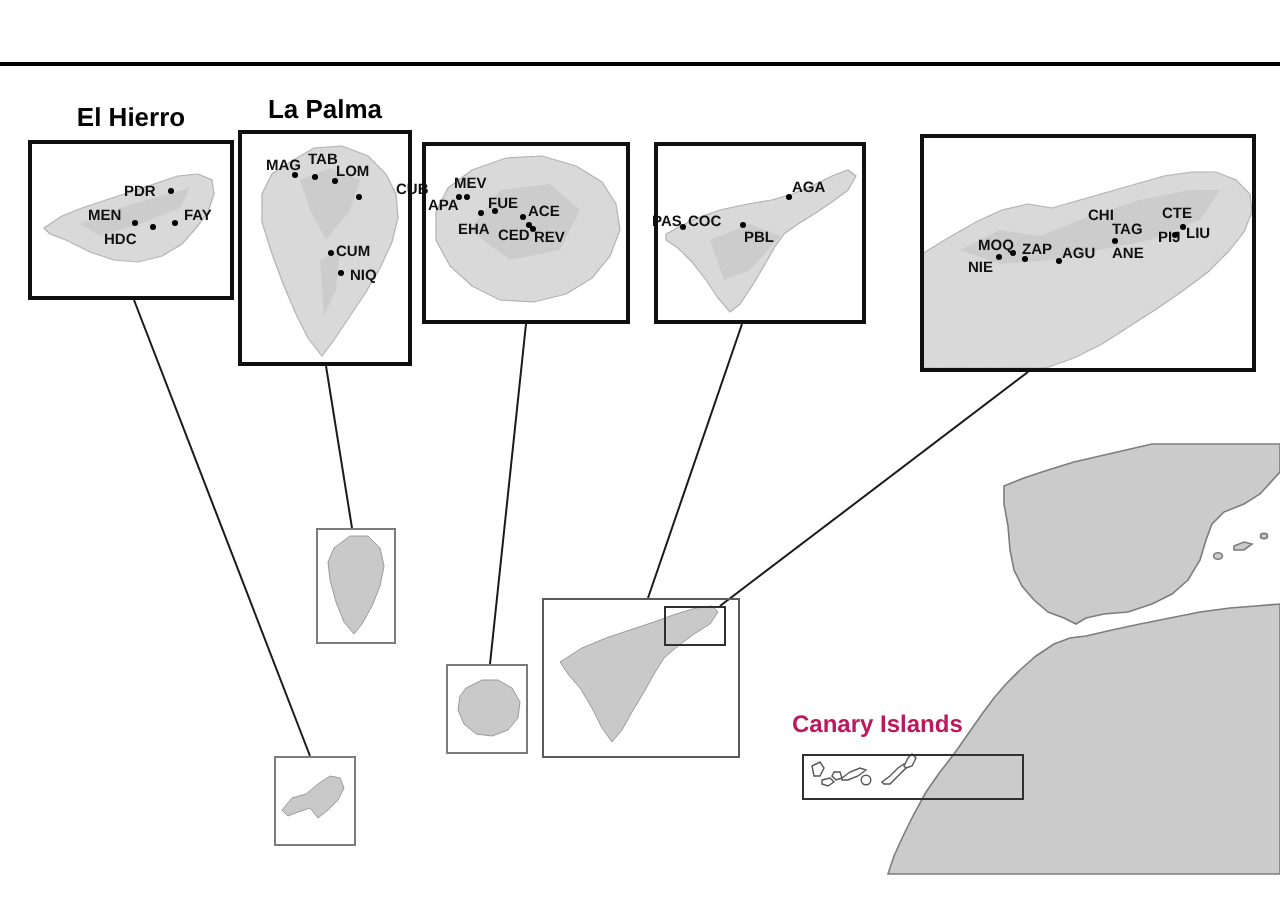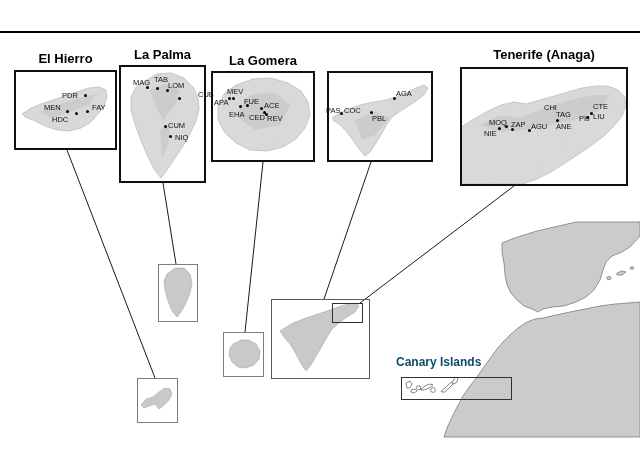--- a/index.html
+++ b/index.html
@@ -6,24 +6,24 @@
   #fig{position:relative;width:640px;height:462px;background:#ffffff;overflow:hidden;
        font-family:"Liberation Sans",sans-serif;}
   #art{position:absolute;left:0;top:0;}
   .topline{position:absolute;left:0;top:31px;width:640px;height:2px;background:#000;}
   .frame{position:absolute;border:2px solid #101010;box-sizing:border-box;background:transparent;}
   .sframe{position:absolute;border:1px solid #7c7c7c;box-sizing:border-box;background:transparent;}
   .tframe{position:absolute;border:1px solid #5a5a5a;box-sizing:border-box;}
   .iframe2{position:absolute;border:1px solid #303030;box-sizing:border-box;}
   .title{position:absolute;font-weight:bold;font-size:13px;color:#000;text-align:center;
          white-space:nowrap;}
-  .site{position:absolute;font-weight:normal;font-size:7.5px;line-height:1;color:#101010;
+  .site{position:absolute;font-weight:bold;font-size:7.5px;line-height:1;color:#101010;
         white-space:nowrap;text-align:right;}
   .dot{position:absolute;width:3.4px;height:3.4px;border-radius:50%;background:#000;}
-  .maplabel{position:absolute;font-weight:bold;font-size:12px;color:#0c4a6e;white-space:nowrap;}
+  .maplabel{position:absolute;font-weight:bold;font-size:12px;color:#be185d;white-space:nowrap;}
 </style>
 </head>
 <body>
 
 <div id="fig">
 
   <svg id="art" width="640" height="462" viewBox="0 0 640 462">
     <defs>
       <filter id="relief" x="-5%" y="-5%" width="110%" height="110%">
         <feTurbulence type="fractalNoise" baseFrequency="0.55" numOctaves="2" seed="7" result="n"></feTurbulence>
@@ -84,22 +84,20 @@
       <circle cx="433" cy="390" r="2.4"></circle>
       <path d="M441,391 l4,-3 l4,-4 l3,-2 l1,2 l-4,4 l-4,4 l-3,0 z"></path>
       <path d="M452,383 l2,-4 l2,-2 l2,2 l-2,4 l-3,1 z"></path>
     </g>
   </svg>
 
   <div class="topline"></div>
 
   <div class="title" style="left:119px;top:47px;width:87px">La Palma</div>
   <div class="title" style="left:14px;top:51px;width:103px">El Hierro</div>
-  <div class="title" style="left:211px;top:53px;width:104px">La Gomera</div>
-  <div class="title" style="left:460px;top:47px;width:168px">Tenerife (Anaga)</div>
 
   <div class="frame" style="left:14px;top:70px;width:103px;height:80px"></div>
   <div class="frame" style="left:119px;top:65px;width:87px;height:118px"></div>
   <div class="frame" style="left:211px;top:71px;width:104px;height:91px"></div>
   <div class="frame" style="left:327px;top:71px;width:106px;height:91px"></div>
   <div class="frame" style="left:460px;top:67px;width:168px;height:119px"></div>
 
   <div class="sframe" style="left:158px;top:264px;width:40px;height:58px"></div>
   <div class="sframe" style="left:137px;top:378px;width:41px;height:45px"></div>
   <div class="sframe" style="left:223px;top:332px;width:41px;height:45px"></div>
@@ -154,21 +152,21 @@
   <i class="dot" style="left:370px;top:111px"></i>
   <i class="dot" style="left:393px;top:97px"></i>
 
   <span class="site" style="left:489px;top:119px">MOQ</span>
   <span class="site" style="left:484px;top:130px">NIE</span>
   <span class="site" style="left:511px;top:121px">ZAP</span>
   <span class="site" style="left:531px;top:123px">AGU</span>
   <span class="site" style="left:556px;top:111px">TAG</span>
   <span class="site" style="left:556px;top:123px">ANE</span>
   <span class="site" style="left:544px;top:104px">CHI</span>
-  <span class="site" style="left:593px;top:103px">CTE</span>
+  <span class="site" style="left:581px;top:103px">CTE</span>
   <span class="site" style="left:579px;top:115px">PIJ</span>
   <span class="site" style="left:593px;top:113px">LIU</span>
   <i class="dot" style="left:498px;top:127px"></i>
   <i class="dot" style="left:505px;top:125px"></i>
   <i class="dot" style="left:511px;top:128px"></i>
   <i class="dot" style="left:528px;top:129px"></i>
   <i class="dot" style="left:556px;top:119px"></i>
   <i class="dot" style="left:586px;top:116px"></i>
   <i class="dot" style="left:590px;top:112px"></i>
 

